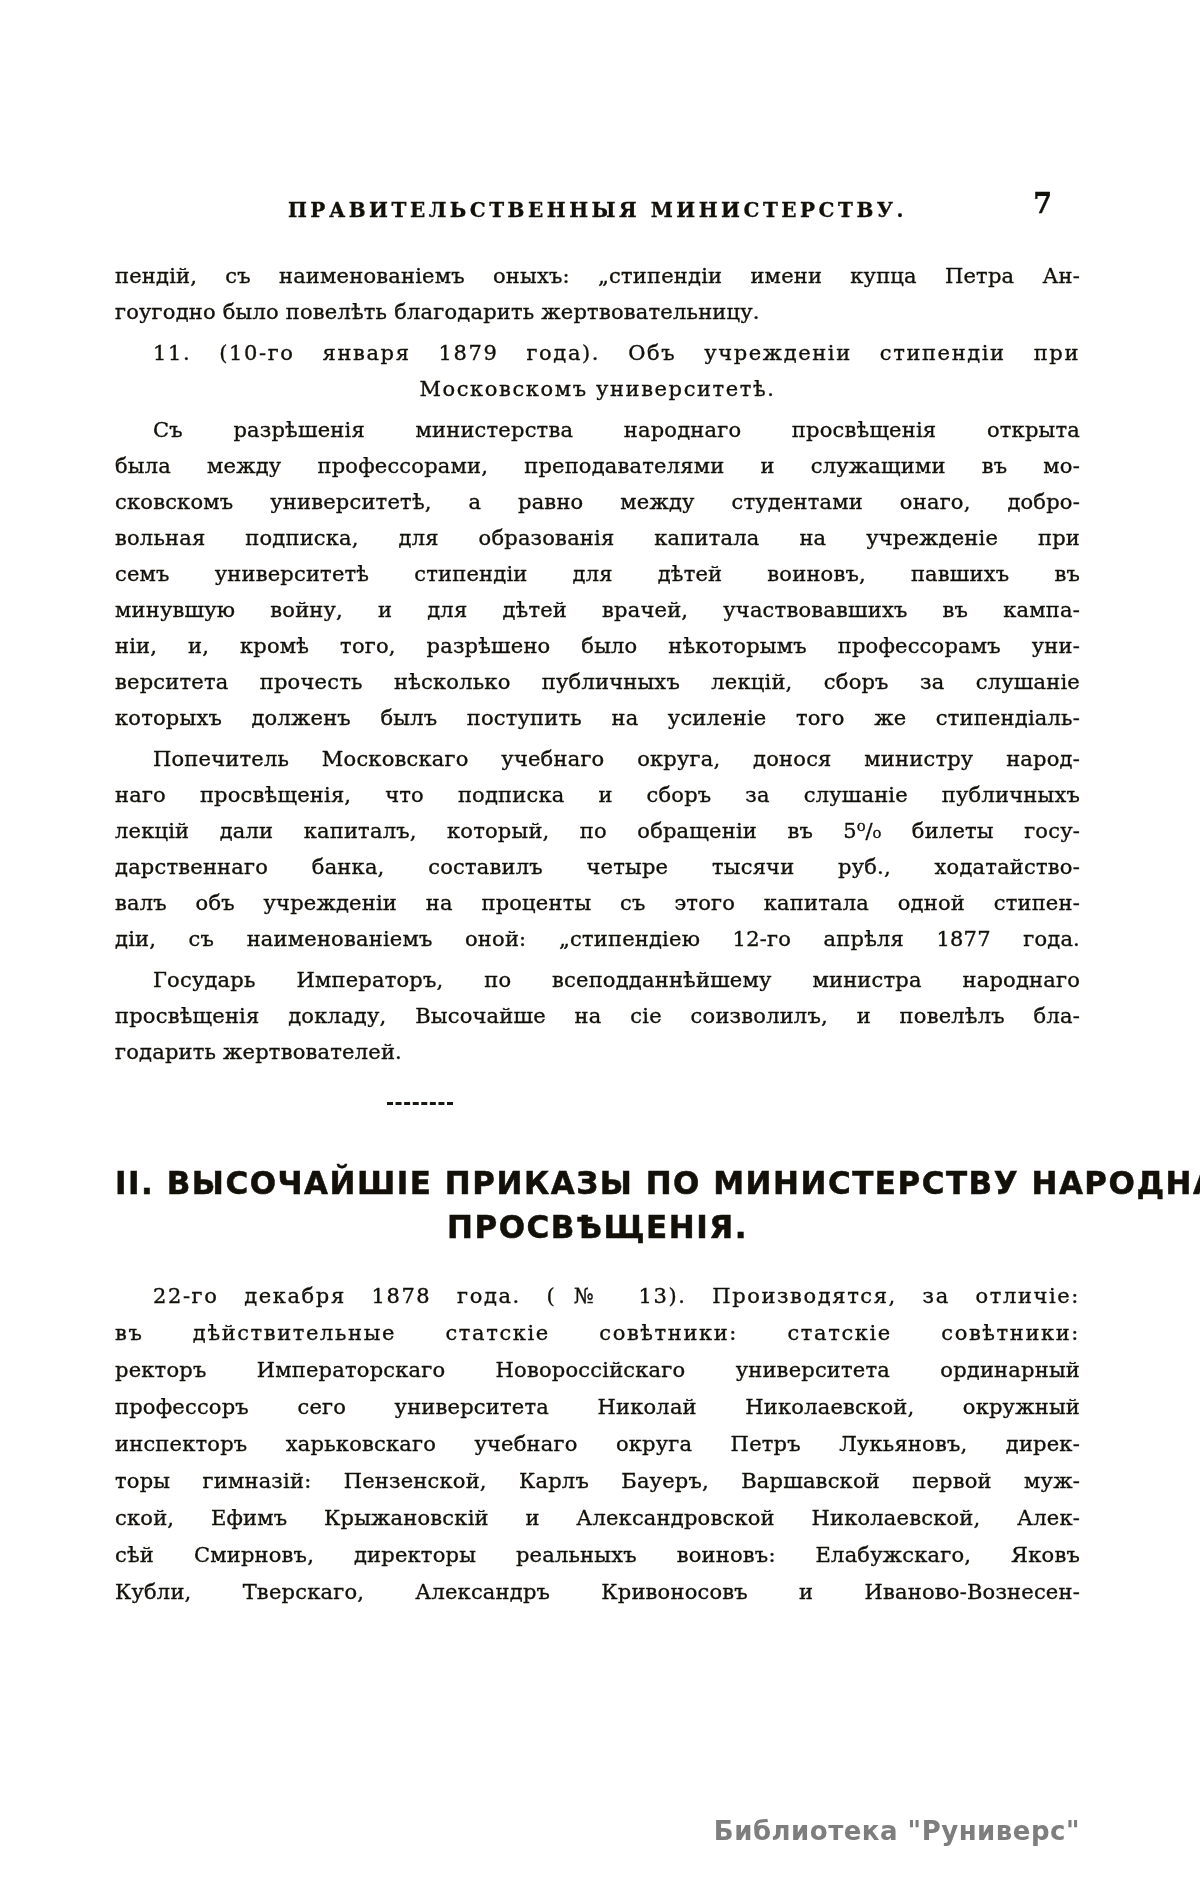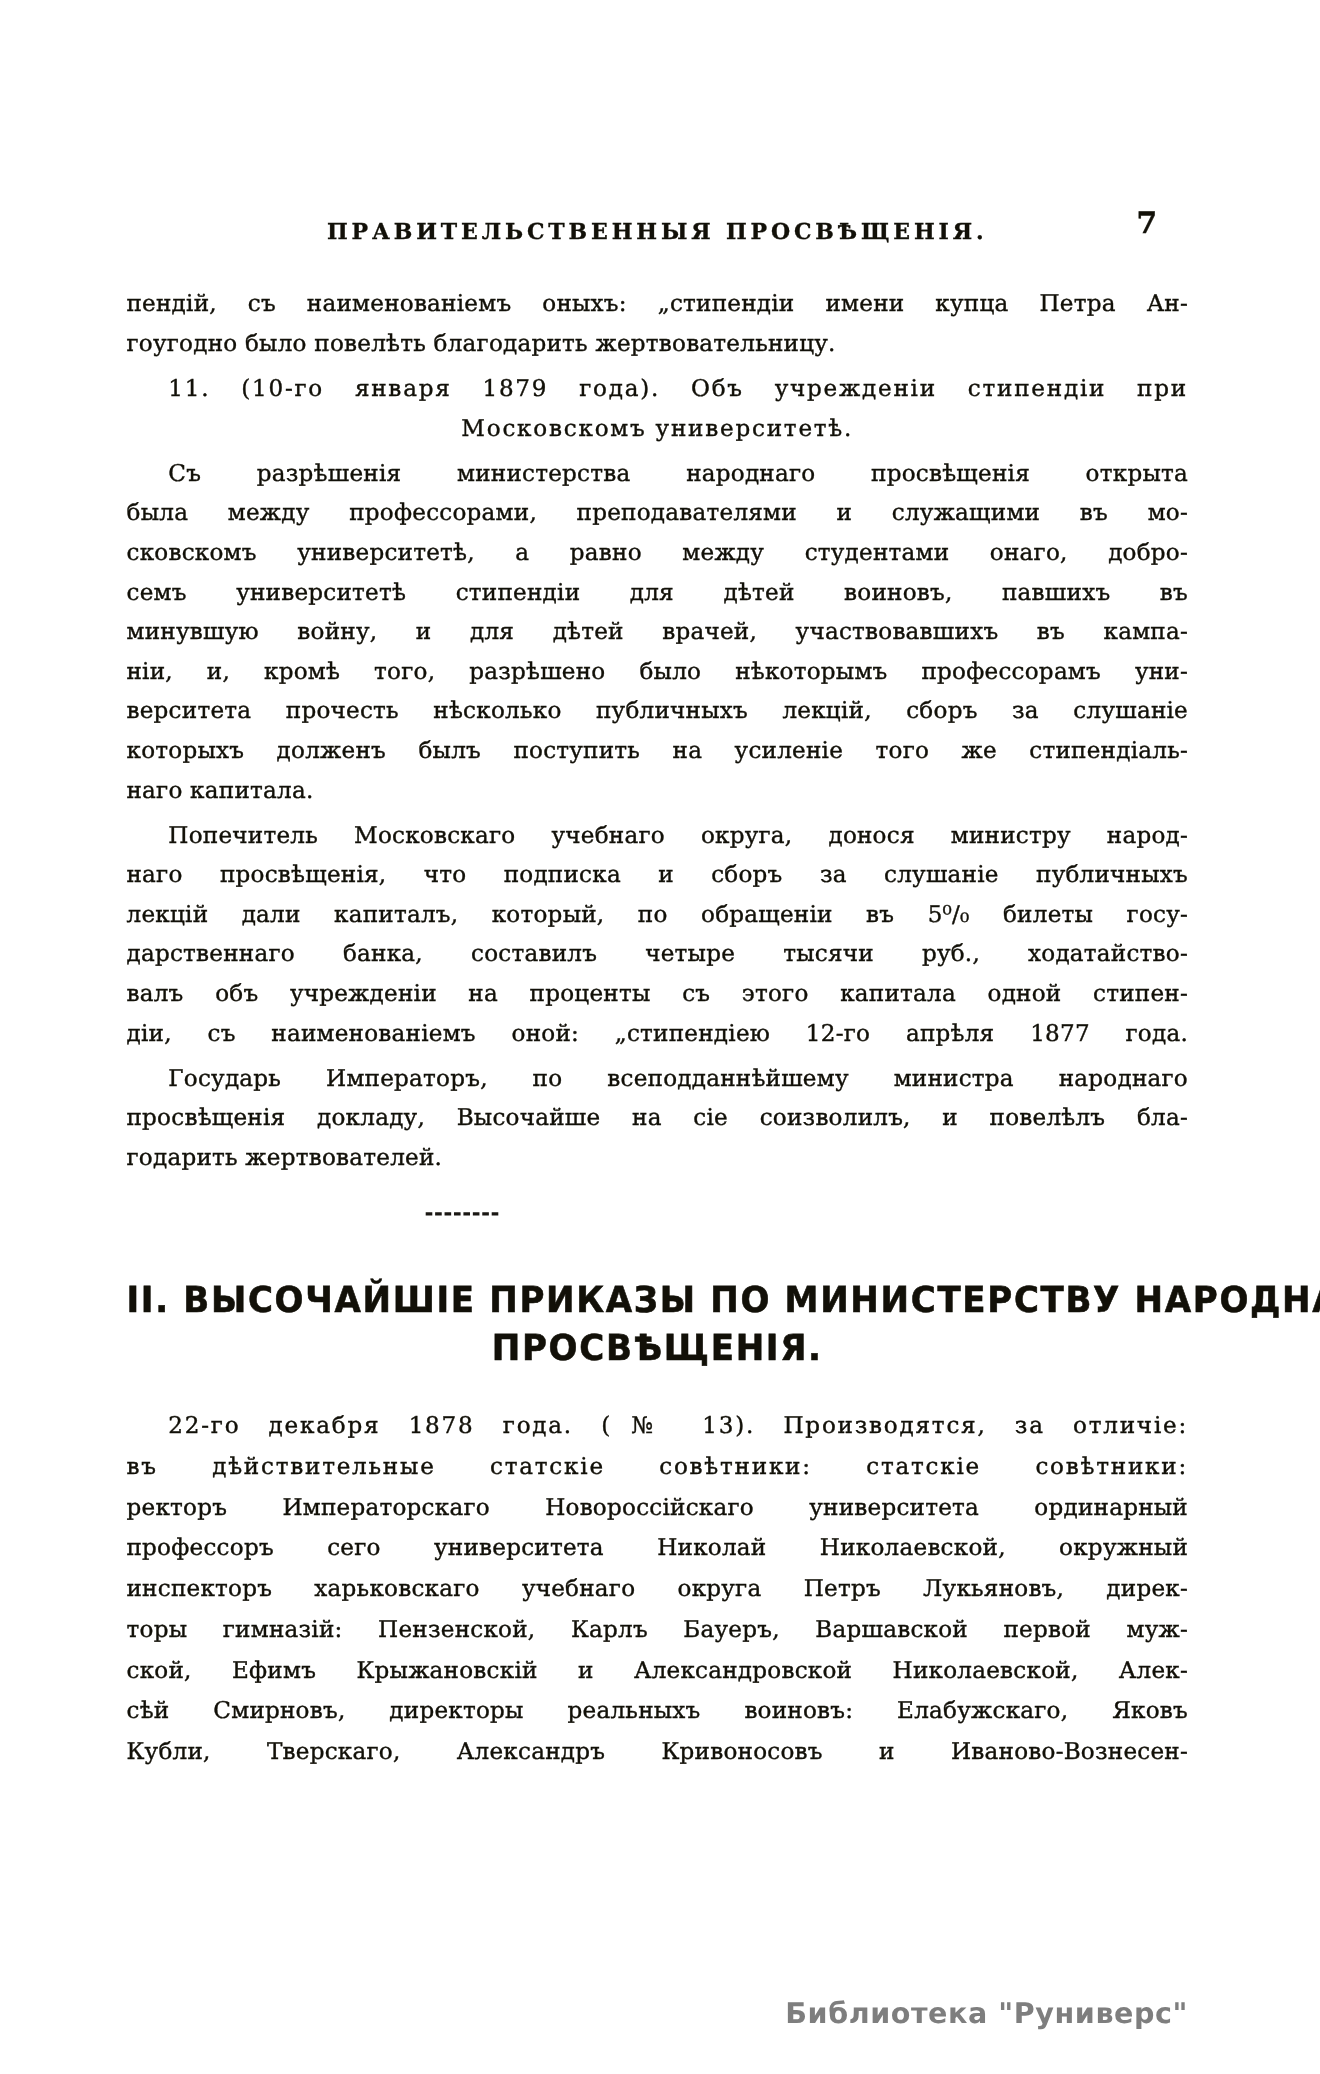--- a/index.html
+++ b/index.html
@@ -72,41 +72,41 @@
     font-size:26px;
     letter-spacing:0.5px;
     white-space:nowrap;
   }
 </style>
 </head>
 <body>
 
 <div id="sheet">
   <div id="col">
-    <div class="running-header">ПРАВИТЕЛЬСТВЕННЫЯ ПРОСВѢЩЕНІЯ.</div>
+    <div class="running-header">ПРАВИТЕЛЬСТВЕННЫЯ МИНИСТЕРСТВУ.</div>
     <div class="page-num">7</div>
     <div id="body-text">
         <div class="para">
           <div class="line j">пендій, съ наименованіемъ оныхъ: „стипендіи имени купца Петра Ан-</div>
           <div class="line l">гоугодно было повелѣть благодарить жертвовательницу.</div>
         </div>
         <div class="para">
           <div class="line j ind sp">11. (10-го января 1879 года). Объ учрежденіи стипендіи при</div>
           <div class="line l sp">Московскомъ университетѣ.</div>
         </div>
         <div class="para">
           <div class="line j ind">Съ разрѣшенія министерства народнаго просвѣщенія открыта</div>
           <div class="line j">была между профессорами, преподавателями и служащими въ мо-</div>
           <div class="line j">сковскомъ университетѣ, а равно между студентами онаго, добро-</div>
+          <div class="line j">вольная подписка, для образованія капитала на учрежденіе при</div>
           <div class="line j">семъ университетѣ стипендіи для дѣтей воиновъ, павшихъ въ</div>
           <div class="line j">минувшую войну, и для дѣтей врачей, участвовавшихъ въ кампа-</div>
           <div class="line j">ніи, и, кромѣ того, разрѣшено было нѣкоторымъ профессорамъ уни-</div>
           <div class="line j">верситета прочесть нѣсколько публичныхъ лекцій, сборъ за слушаніе</div>
           <div class="line j">которыхъ долженъ былъ поступить на усиленіе того же стипендіаль-</div>
-          <div class="line l">наго капитала.</div>
         </div>
         <div class="para">
           <div class="line j ind">Попечитель Московскаго учебнаго округа, донося министру народ-</div>
           <div class="line j">наго просвѣщенія, что подписка и сборъ за слушаніе публичныхъ</div>
           <div class="line j">лекцій дали капиталъ, который, по обращеніи въ 5⁰/₀ билеты госу-</div>
           <div class="line j">дарственнаго банка, составилъ четыре тысячи руб., ходатайство-</div>
           <div class="line j">валъ объ учрежденіи на проценты съ этого капитала одной стипен-</div>
           <div class="line j">діи, съ наименованіемъ оной: „стипендіею 12-го апрѣля 1877 года.</div>
         </div>
         <div class="para">

